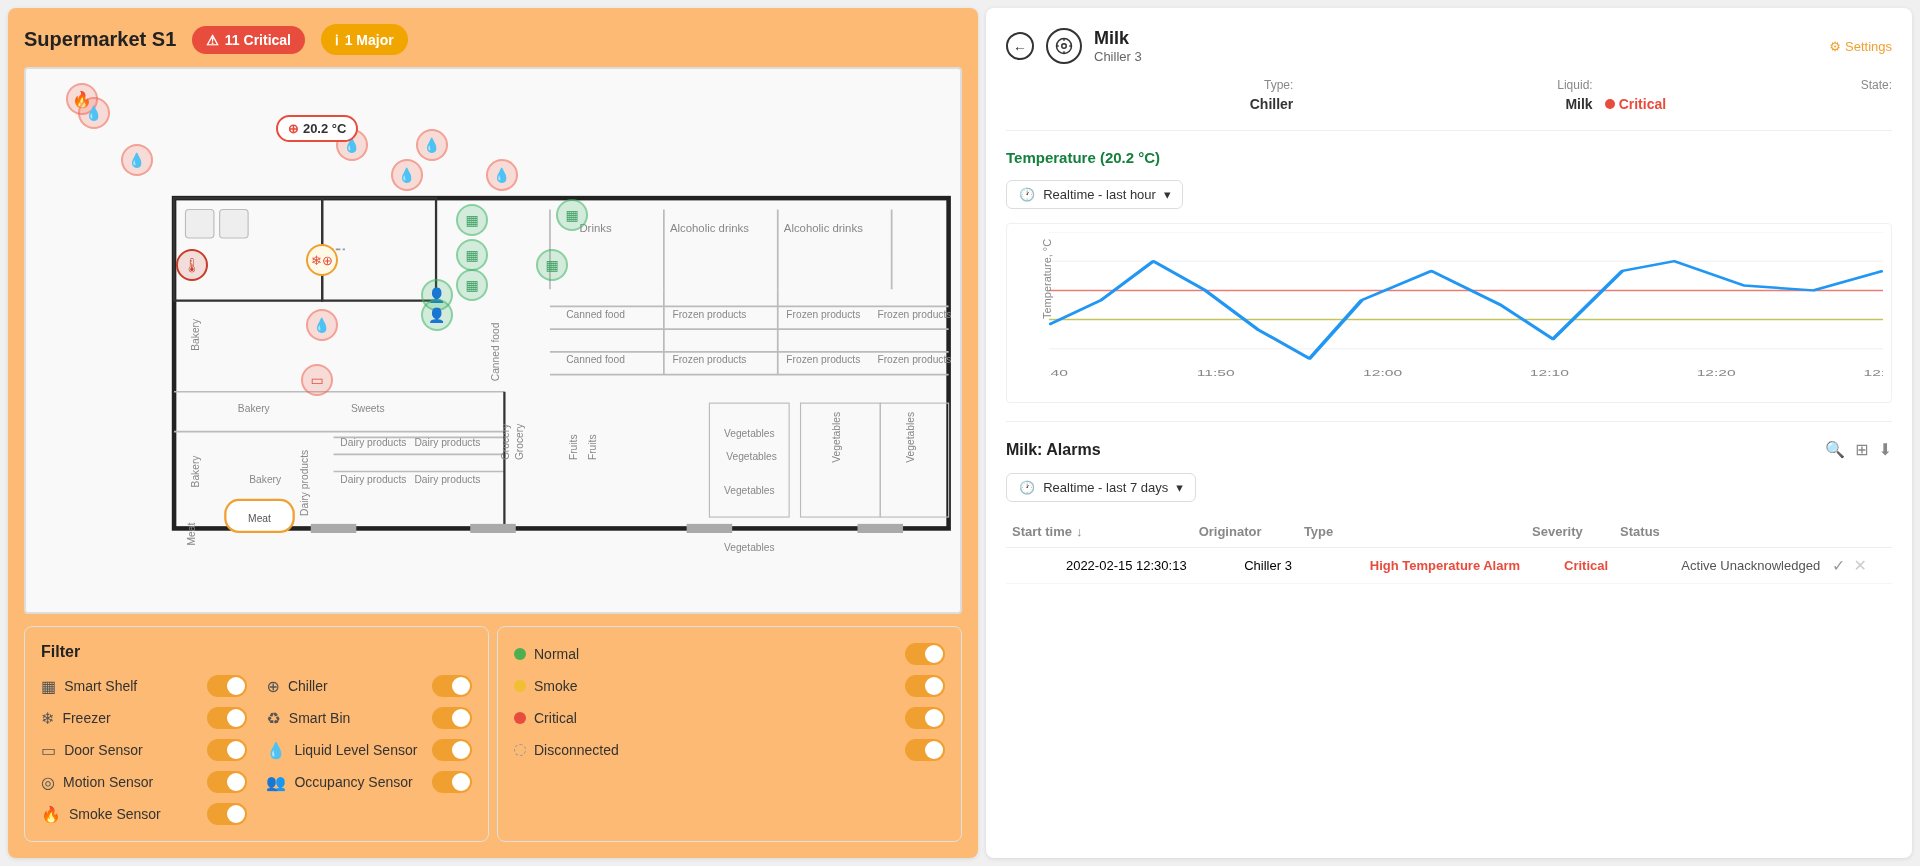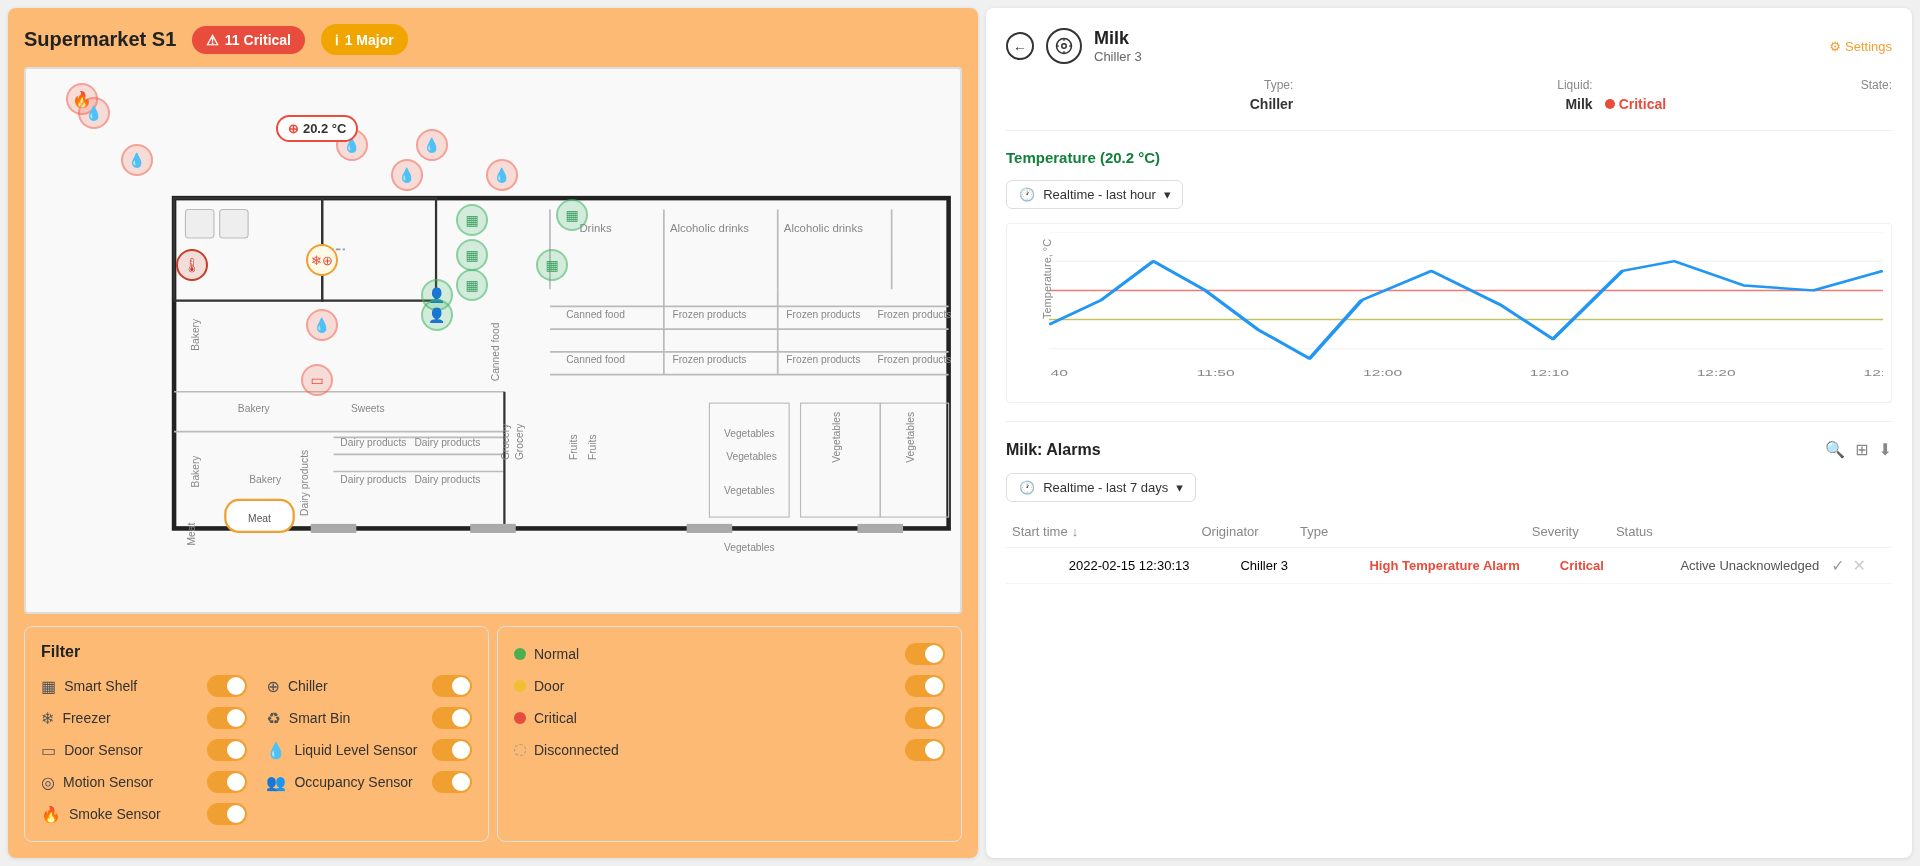--- a/index.html
+++ b/index.html
@@ -67,21 +67,21 @@
     .chart-container { position: relative; height: 180px; border: 1px solid #f0f0f0; border-radius: 4px; padding: 8px 8px 24px 42px; background: #fff; }
     .chart-y-label { position: absolute; left: 0; top: 50%; transform: rotate(-90deg) translateX(50%); font-size: 11px; color: #888; white-space: nowrap; }
     .chart-svg { width: 100%; height: 100%; }
 
     .alarms-header { display: flex; align-items: center; justify-content: space-between; }
     .alarms-title { font-size: 16px; font-weight: 700; color: #222; }
     .alarms-actions { display: flex; gap: 10px; color: #888; font-size: 16px; }
     .alarms-action-btn { cursor: pointer; color: #888; }
 
     .alarms-table { width: 100%; border-collapse: collapse; font-size: 13px; }
-    .alarms-table th { text-align: left; padding: 8px 6px; color: #888; font-weight: 400; border-bottom: 1px solid #eee; }
+    .alarms-table th { text-align: left; padding: 8px 6px; color: #888; font-weight: 700; border-bottom: 1px solid #eee; }
     .alarms-table td { padding: 8px 6px; border-bottom: 1px solid #f5f5f5; vertical-align: middle; text-align: right; }
     .th-sort { display: flex; align-items: center; gap: 4px; cursor: pointer; }
     .alarm-type-critical { color: #e84c3d; font-weight: 600; }
     .alarm-severity-critical { color: #e84c3d; font-weight: 700; }
     .alarm-status { color: #555; font-size: 13px; }
     .alarm-actions { display: flex; gap: 8px; align-items: center; }
     .alarm-action-icon { color: #aaa; cursor: pointer; font-size: 16px; }
     .alarm-action-icon.confirm { color: #999; }
     .alarm-action-icon.dismiss { color: #ccc; }
 
@@ -309,21 +309,21 @@
     <div class="state-filter-section">
       <div style="display:grid;grid-template-columns:1fr auto;gap:10px 20px;align-items:center;">
         <div class="state-item">
           <div class="state-dot state-dot-green"></div>
           <span>Normal</span>
         </div>
         <div class="toggle"></div>
 
         <div class="state-item">
           <div class="state-dot state-dot-yellow"></div>
-          <span>Door</span>
+          <span>Smoke</span>
         </div>
         <div class="toggle"></div>
 
         <div class="state-item">
           <div class="state-dot state-dot-red"></div>
           <span>Critical</span>
         </div>
         <div class="toggle"></div>
 
         <div class="state-item">

